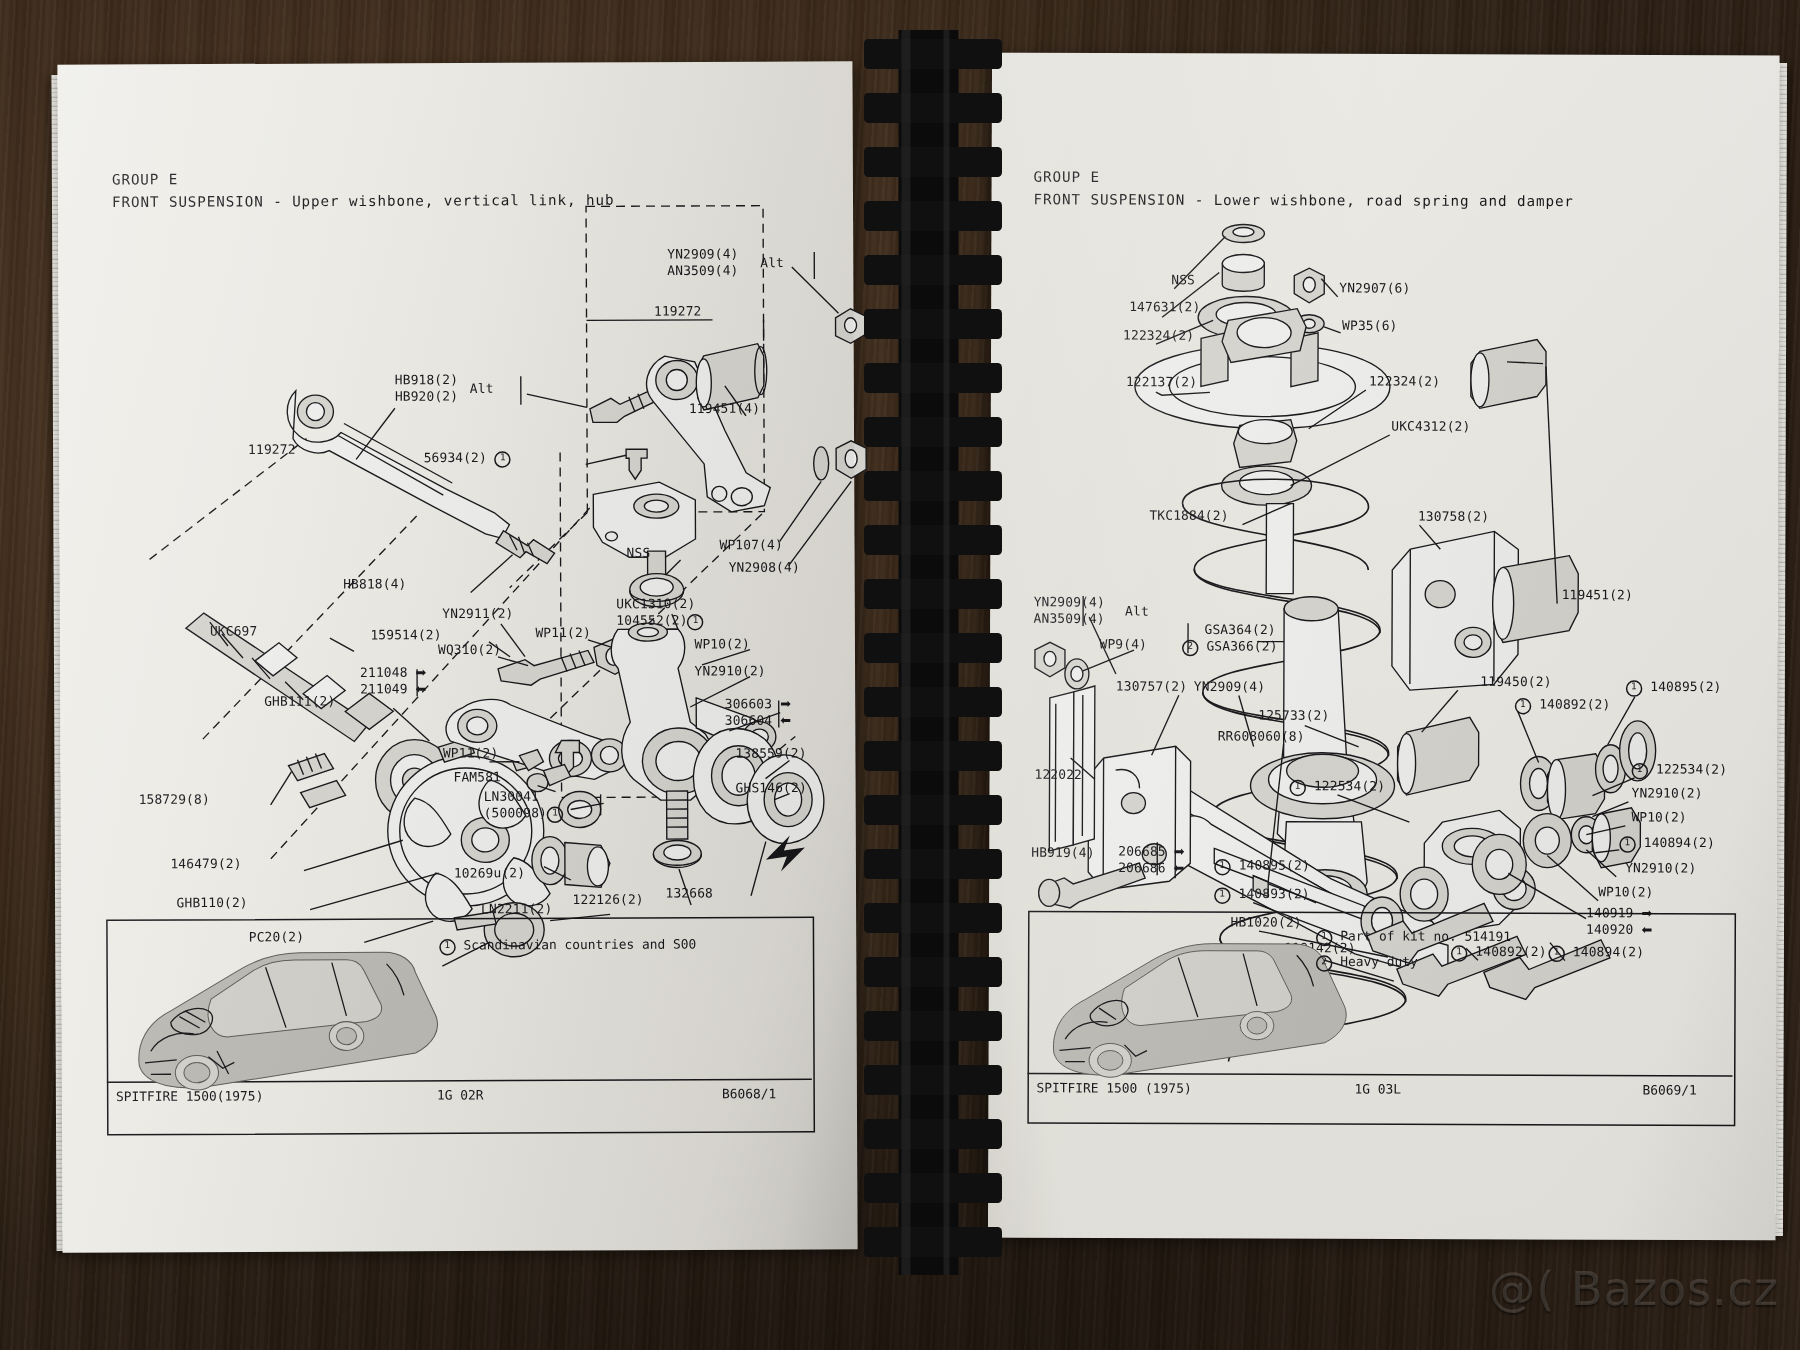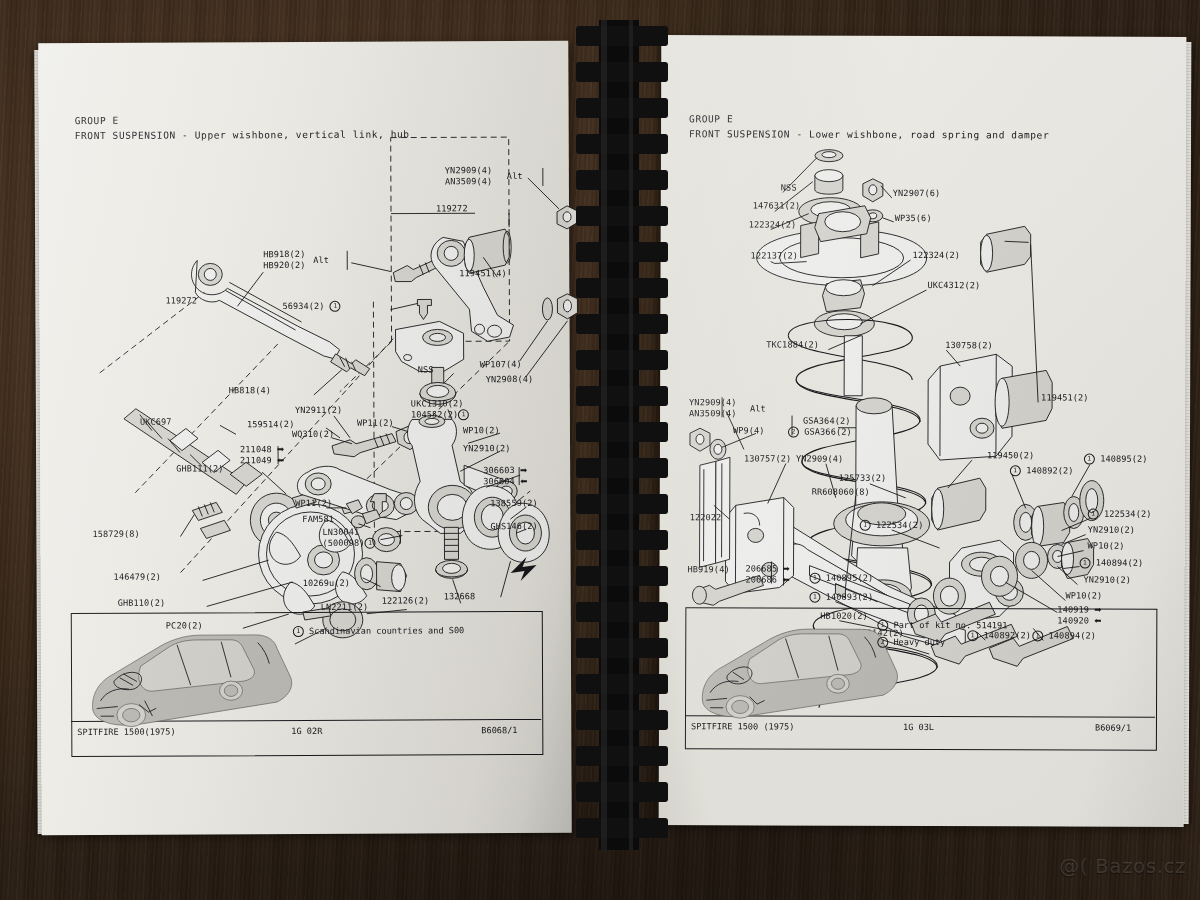--- a/index.html
+++ b/index.html
@@ -81,21 +81,21 @@
   .dash{stroke:#17171a;stroke-width:0.9;fill:none;stroke-dasharray:6 4;}
   .fillw{fill:#ececea;stroke:#17171a;stroke-width:0.9;}
   .fillg{fill:#d3d2cc;stroke:#17171a;stroke-width:0.9;}
   .fillk{fill:#17171a;stroke:none;}
   .car{fill:#b9b8b2;stroke:#5c5b57;stroke-width:0.7;}
   .carlt{fill:#cfcec8;stroke:#5c5b57;stroke-width:0.7;}
 
   
   #watermark{position:absolute;right:14px;bottom:22px;
     font-family:"DejaVu Sans","Liberation Sans",sans-serif;
-    font-size:20px;letter-spacing:.5px;
+    font-size:31px;letter-spacing:.5px;
     color:rgba(222,214,205,0.17);
     text-shadow:0 1px 1px rgba(0,0,0,0.45);
     white-space:nowrap;}
 </style>
 </head>
 <body>
 
 <div id="scene">
 
   <div class="wood"></div>

